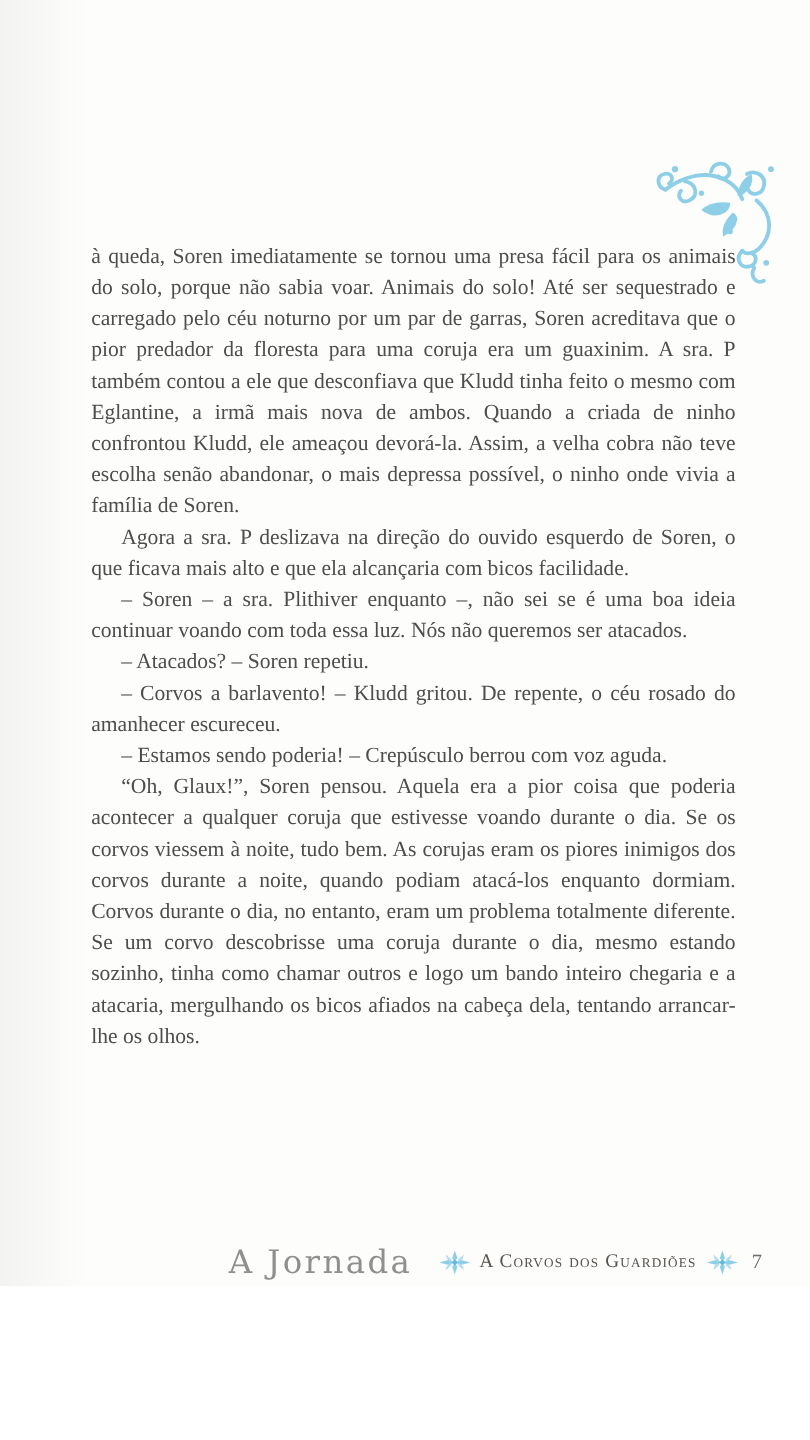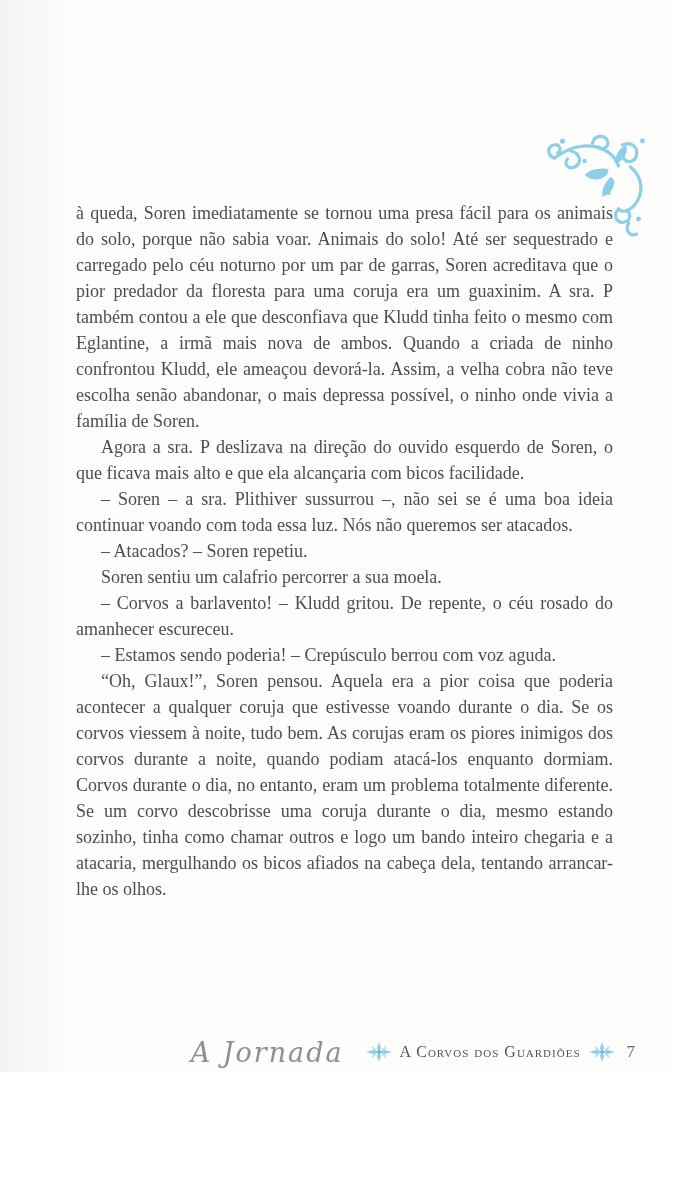--- a/index.html
+++ b/index.html
@@ -57,21 +57,20 @@
     left: 76px;
     right: 40px;
     top: 1032px;
     height: 40px;
     display: flex;
     justify-content: flex-end;
     align-items: center;
   }
   .chapter-script {
     font-family: "DejaVu Serif", serif;
-    font-style: italic;
     font-size: 27px;
     color: #8f8f8d;
     letter-spacing: 2px;
     margin-right: 22px;
     white-space: nowrap;
   }
   .snowflake {
     width: 26px;
     height: 22px;
     flex: 0 0 auto;
@@ -116,23 +115,22 @@
       <circle cx="40" cy="34" r="2.2"></circle>
       <circle cx="98" cy="14" r="2.4"></circle>
       <circle cx="64" cy="66" r="2.2"></circle>
       <circle cx="94" cy="92" r="2.4"></circle>
     </g>
   </svg>
 
   <main class="body-text">
     <p>à queda, Soren imediatamente se tornou uma presa fácil para os animais do solo, porque não sabia voar. Animais do solo! Até ser sequestrado e carregado pelo céu noturno por um par de garras, Soren acreditava que o pior predador da floresta para uma coruja era um guaxinim. A sra. P também contou a ele que desconfiava que Kludd tinha feito o mesmo com Eglantine, a irmã mais nova de ambos. Quando a criada de ninho confrontou Kludd, ele ameaçou devorá-la. Assim, a velha cobra não teve escolha senão abandonar, o mais depressa possível, o ninho onde vivia a família de Soren.</p>
     <p class="indent">Agora a sra. P deslizava na direção do ouvido esquerdo de Soren, o que ficava mais alto e que ela alcançaria com bicos facilidade.</p>
-    <p class="indent">– Soren – a sra. Plithiver sussurrou –, não sei se é uma boa ideia continuar voando com toda essa luz. Nós não queremos ser atacados.</p>
+    <p class="indent">– Soren – a sra. Plithiver enquanto –, não sei se é uma boa ideia continuar voando com toda essa luz. Nós não queremos ser atacados.</p>
     <p class="indent">– Atacados? – Soren repetiu.</p>
-    <p class="indent">Soren sentiu um calafrio percorrer a sua moela.</p>
     <p class="indent">– Corvos a barlavento! – Kludd gritou. De repente, o céu rosado do amanhecer escureceu.</p>
     <p class="indent">– Estamos sendo poderia! – Crepúsculo berrou com voz aguda.</p>
     <p class="indent">“Oh, Glaux!”, Soren pensou. Aquela era a pior coisa que poderia acontecer a qualquer coruja que estivesse voando durante o dia. Se os corvos viessem à noite, tudo bem. As corujas eram os piores inimigos dos corvos durante a noite, quando podiam atacá-los enquanto dormiam. Corvos durante o dia, no entanto, eram um problema totalmente diferente. Se um corvo descobrisse uma coruja durante o dia, mesmo estando sozinho, tinha como chamar outros e logo um bando inteiro chegaria e a atacaria, mergulhando os bicos afiados na cabeça dela, tentando arrancar-lhe os olhos.</p>
   </main>
 
   <footer class="footer">
     <span class="chapter-script">A Jornada</span>
 
     <svg class="snowflake" viewBox="-13 -11 26 22" xmlns="http://www.w3.org/2000/svg" aria-hidden="true">
       <g fill="#8ecfe7">

